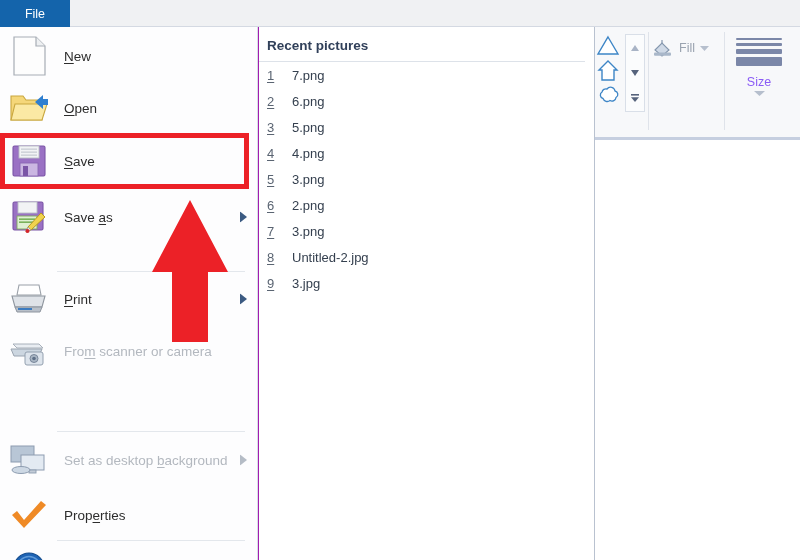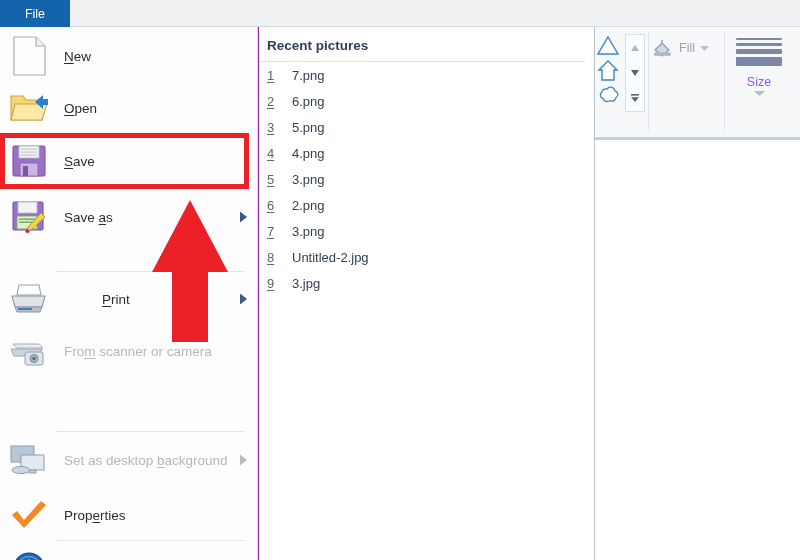--- a/index.html
+++ b/index.html
@@ -267,21 +267,21 @@
           </svg>
         </span>
         <span class="mi-label">Save <u class="acc">a</u>s</span>
         <svg class="mi-arrow" width="8" height="11" viewBox="0 0 8 11">
           <polygon points="1,0 8,5.5 1,11" fill="#3b5a82"></polygon>
         </svg>
       </div>
 
       <div class="mi-sep" style="top:244px;"></div>
 
-      <div class="mi" style="top:246px;gap:38px;">
+      <div class="mi" style="top:246px;">
         <span class="mi-ico">
           <svg width="40" height="32" viewBox="0 0 40 32">
             <path d="M10 2 H30 L32 12 H8 Z" fill="#ffffff" stroke="#9aa0a8" stroke-width="1.1"></path>
             <path d="M3 13 H36 L33 24 H6 Z" fill="#dfe3e8" stroke="#8e959e" stroke-width="1.1"></path>
             <path d="M6 24 H33 L31 29 H8 Z" fill="#b9c0c9" stroke="#8e959e" stroke-width="1"></path>
             <rect x="9" y="25" width="14" height="2" fill="#3d7cc0"></rect>
           </svg>
         </span>
         <span class="mi-label"><u class="acc">P</u>rint</span>
         <svg class="mi-arrow" width="8" height="11" viewBox="0 0 8 11">

